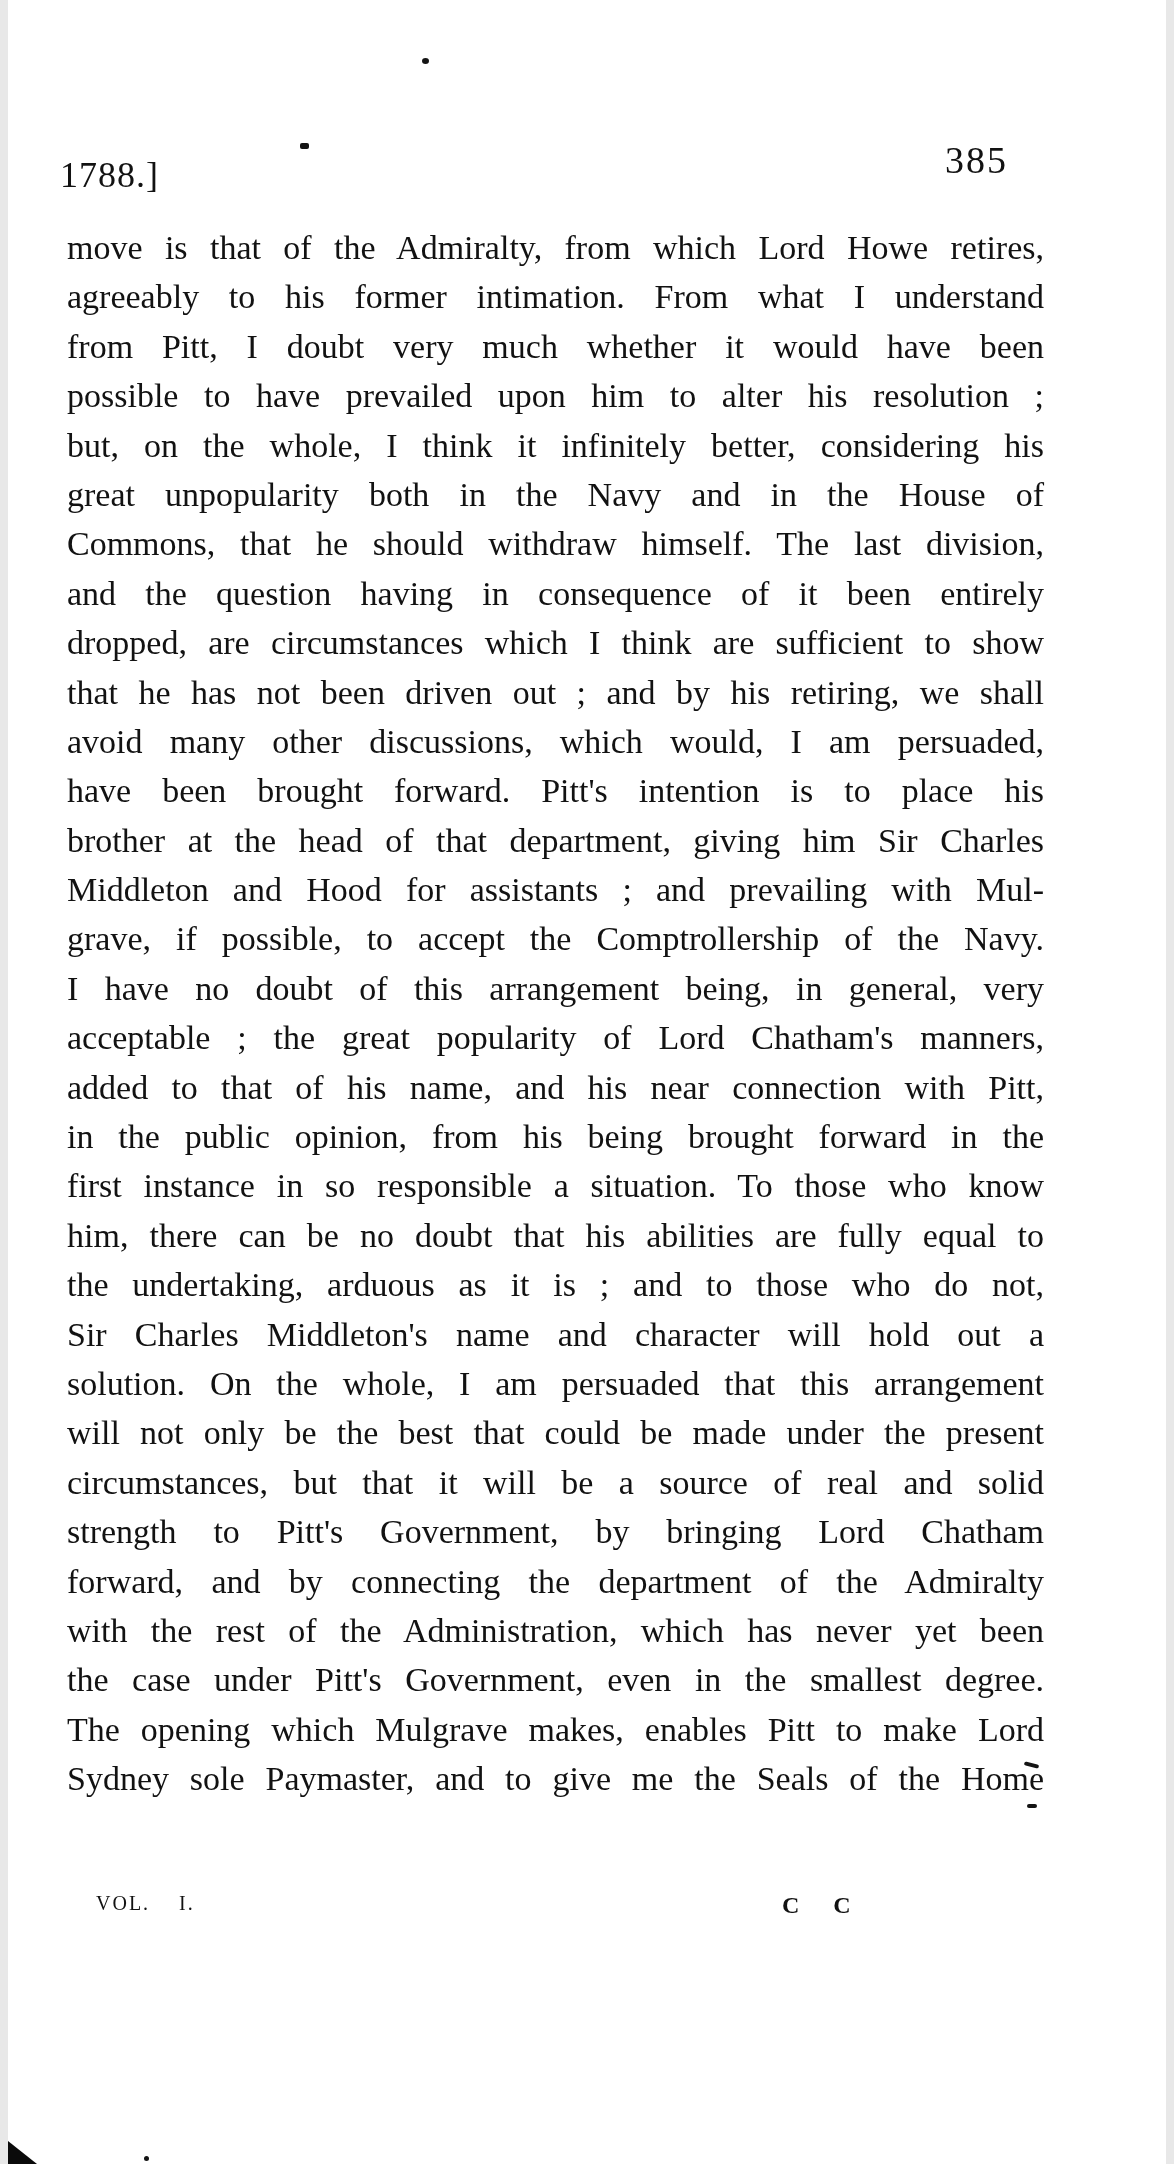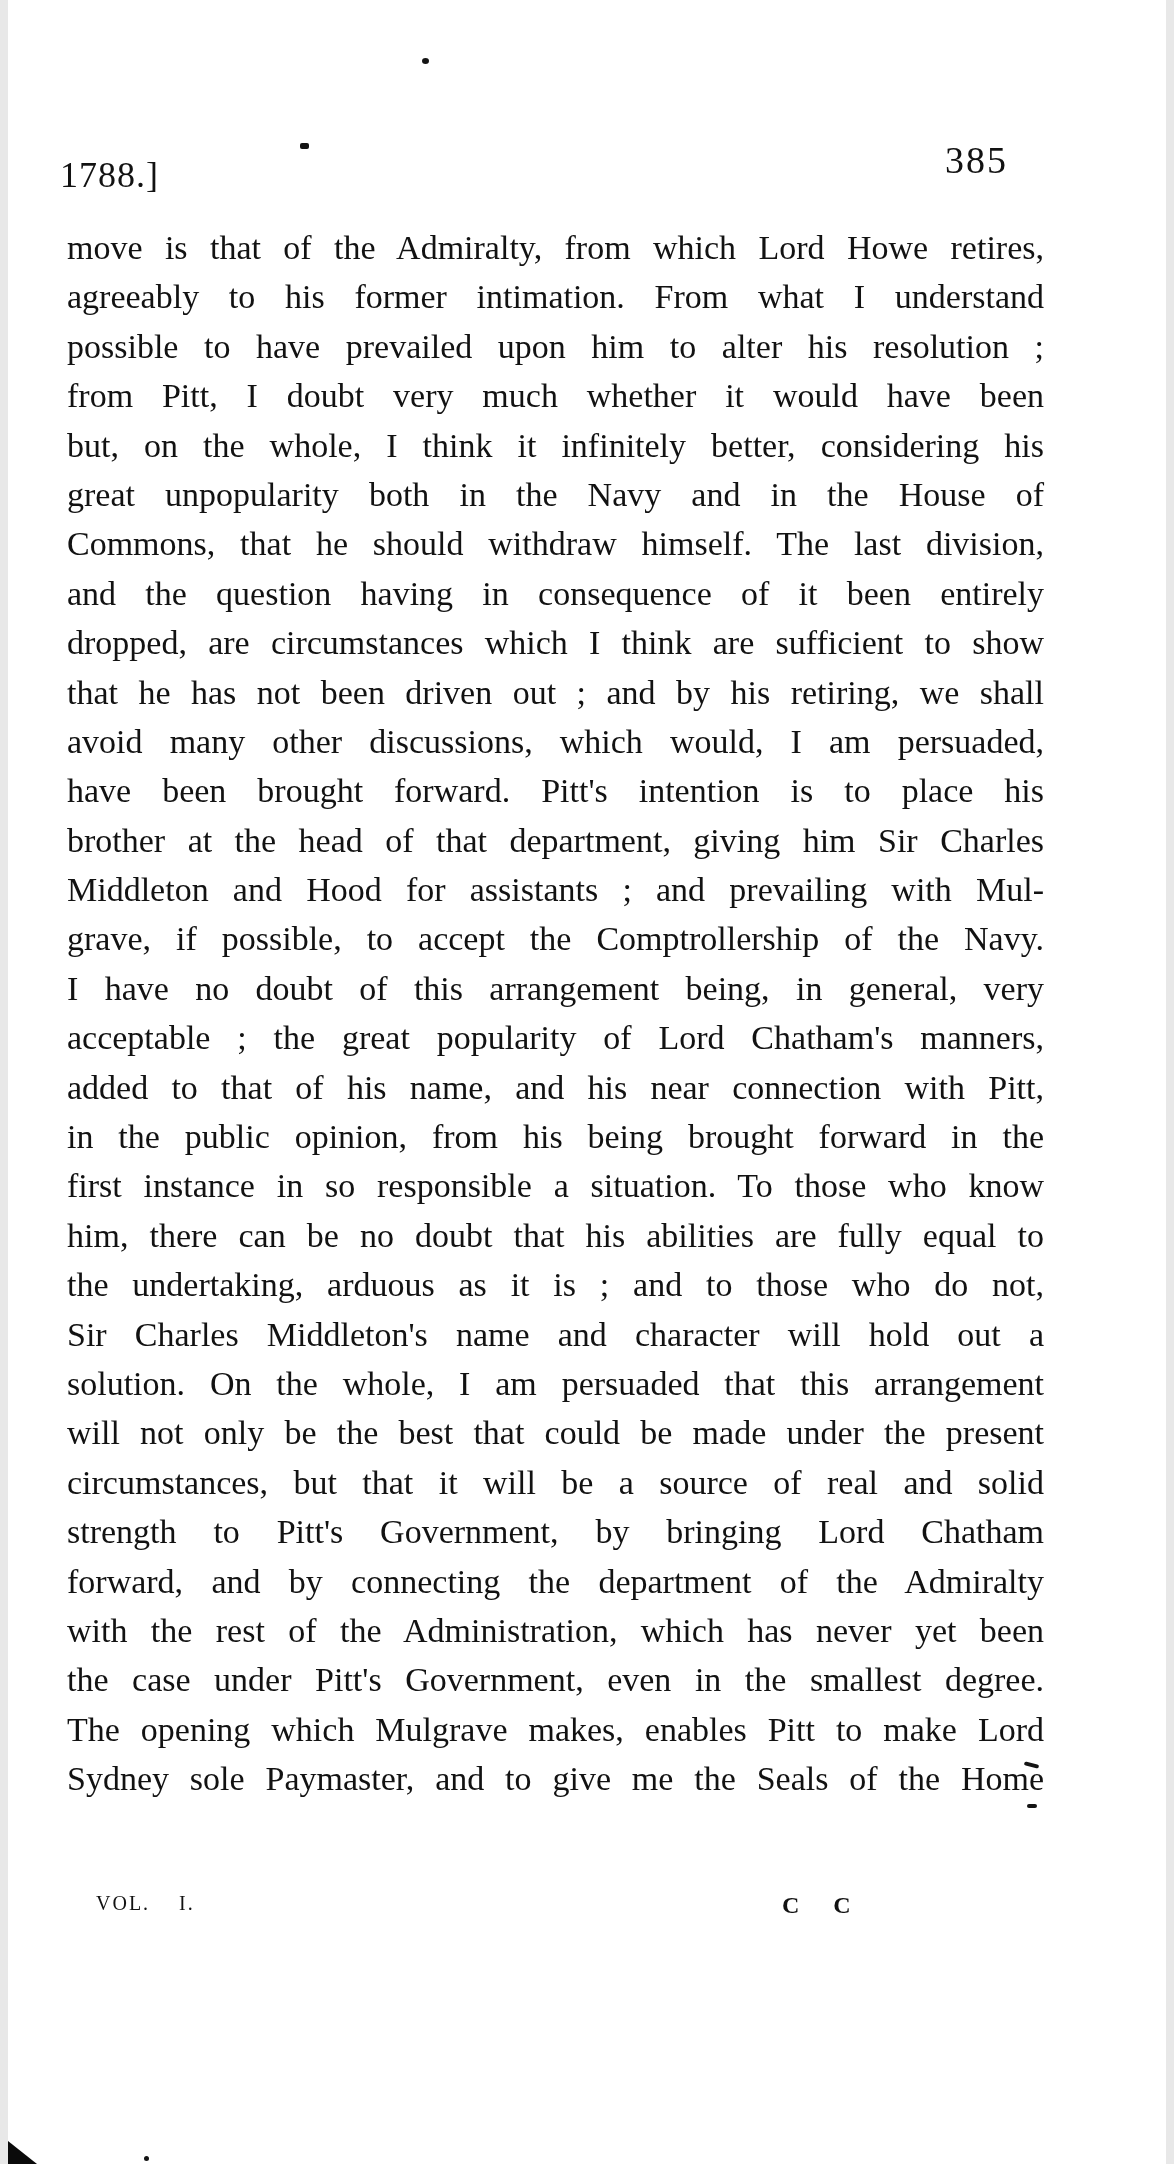--- a/index.html
+++ b/index.html
@@ -126,22 +126,22 @@
   <div class="speck speck-top-b"></div>
 
   <div class="running-head">
     <span class="head-year">1788.]</span>
     <span class="head-page-number">385</span>
   </div>
 
   <div class="body-text">
       <div class="text-line">move is that of the Admiralty, from which Lord Howe retires,</div>
       <div class="text-line">agreeably to his former intimation.  From what I understand</div>
+      <div class="text-line">from Pitt, I doubt very much whether it would have been</div>
       <div class="text-line">possible to have prevailed upon him to alter his resolution ;</div>
-      <div class="text-line">from Pitt, I doubt very much whether it would have been</div>
       <div class="text-line">but, on the whole, I think it infinitely better, considering his</div>
       <div class="text-line">great unpopularity both in the Navy and in the House of</div>
       <div class="text-line">Commons, that he should withdraw himself.  The last division,</div>
       <div class="text-line">and the question having in consequence of it been entirely</div>
       <div class="text-line">dropped, are circumstances which I think are sufficient to show</div>
       <div class="text-line">that he has not been driven out ; and by his retiring, we shall</div>
       <div class="text-line">avoid many other discussions, which would, I am persuaded,</div>
       <div class="text-line">have been brought forward.  Pitt's intention is to place his</div>
       <div class="text-line">brother at the head of that department, giving him Sir Charles</div>
       <div class="text-line">Middleton and Hood for assistants ; and prevailing with Mul-</div>

